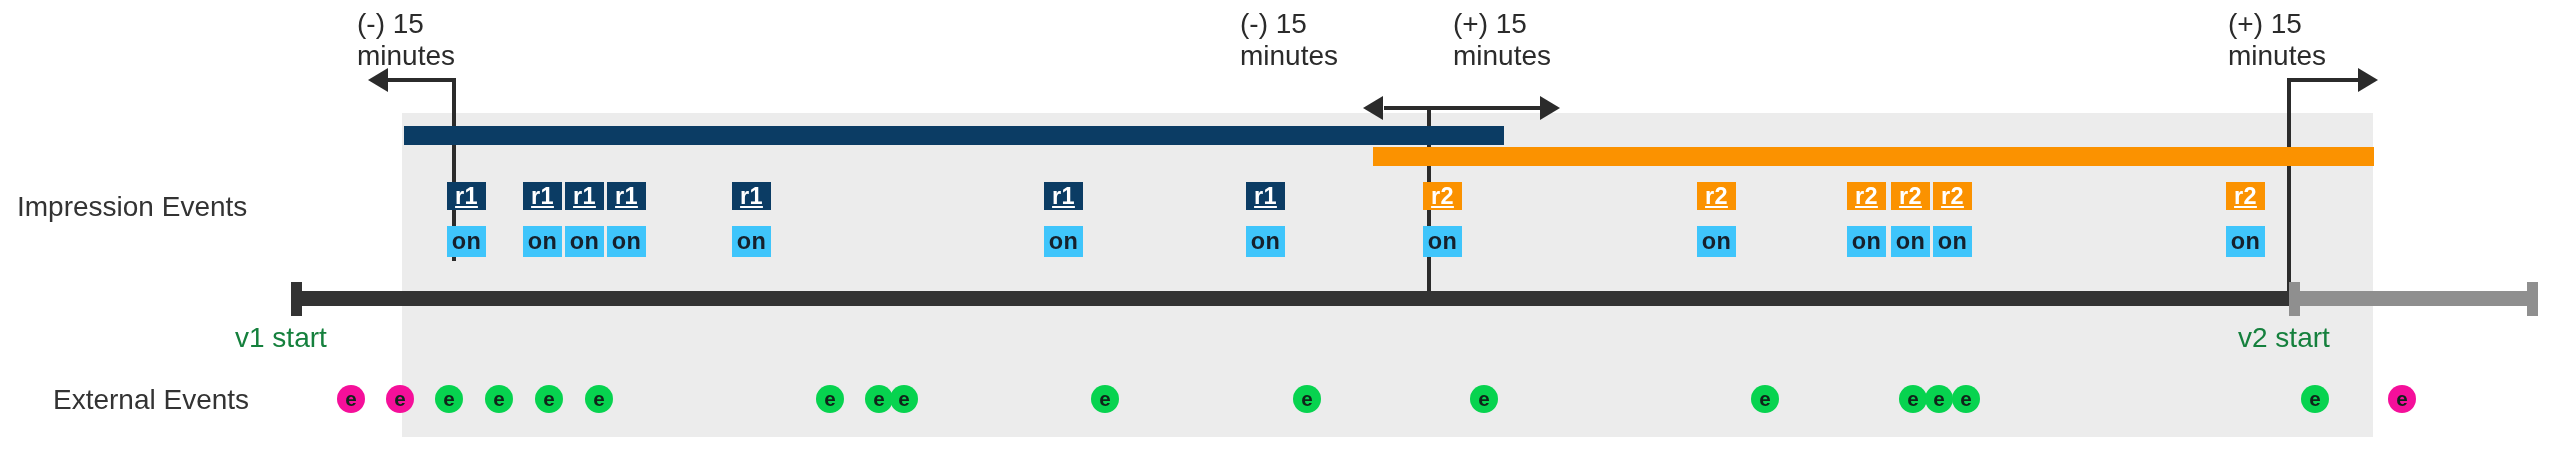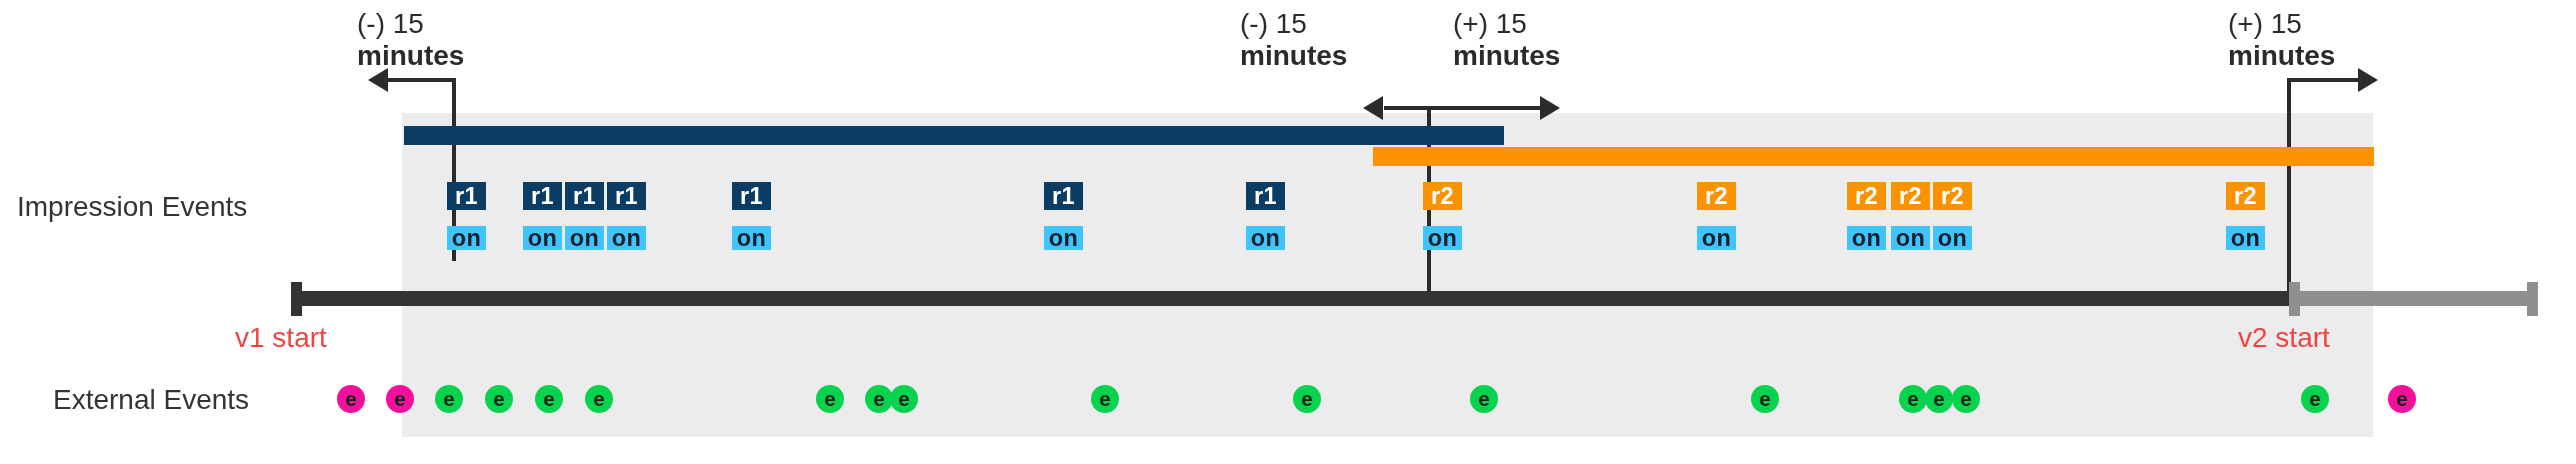--- a/index.html
+++ b/index.html
@@ -7,49 +7,49 @@
   #stage{position:relative;width:2576px;height:464px;background:#fff;overflow:hidden;}
 
   
   .shade{position:absolute;background:#ececec;}
 
   
   .rowlabel{position:absolute;color:#333333;font-size:28px;font-weight:400;white-space:nowrap;}
 
   
   .annot{position:absolute;color:#2b2b2b;font-size:28px;line-height:32px;text-align:left;white-space:nowrap;}
-  .annot .l2{display:block;font-weight:bold;}
+  .annot .l2{display:block;}
 
   
   .vline{position:absolute;background:#2b2b2b;width:3.8px;}
 
   
   .mline{position:absolute;height:3.8px;background:#2b2b2b;}
   .arrowhead{position:absolute;width:0;height:0;}
   .ah-left{border-top:12.2px solid transparent;border-bottom:12.2px solid transparent;border-right:20.7px solid #2b2b2b;}
   .ah-right{border-top:12.2px solid transparent;border-bottom:12.2px solid transparent;border-left:20.7px solid #2b2b2b;}
 
   
   .vbar{position:absolute;height:19px;}
 
   
   .tl{position:absolute;height:15px;}
   .tlcap{position:absolute;width:11.3px;height:34px;}
 
   
   .ibox{position:absolute;width:39px;height:28px;display:flex;align-items:center;justify-content:center;
-        font-size:23.5px;font-weight:600;color:#ffffff;letter-spacing:0.3px;}
-  .onbox{position:absolute;width:39px;height:24px;display:flex;align-items:center;justify-content:center;
+        font-size:23.5px;font-weight:600;color:#ffffff;letter-spacing:0.3px;text-decoration:underline;}
+  .onbox{position:absolute;width:39px;height:31px;display:flex;align-items:center;justify-content:center;
         font-size:23.5px;font-weight:600;color:#16202b;background:#3fc5fb;letter-spacing:0.3px;}
 
   
   .edot{position:absolute;width:28px;height:28px;border-radius:50%;display:flex;align-items:center;
         justify-content:center;font-size:20.7px;font-weight:600;color:#10241a;}
 
-  .cap{position:absolute;color:#ef4444;font-size:28px;white-space:nowrap;}
+  .cap{position:absolute;color:#15803d;font-size:28px;white-space:nowrap;}
 </style>
 </head>
 <body>
 
 <div id="stage">
 
   <div class="shade" style="left:402px;top:113px;width:1971px;height:169px;"></div>
   <div class="shade" style="left:402px;top:282px;width:1971px;height:155px;"></div>
 
   <div class="annot" style="left:357px;top:7.5px;width:188px;">

